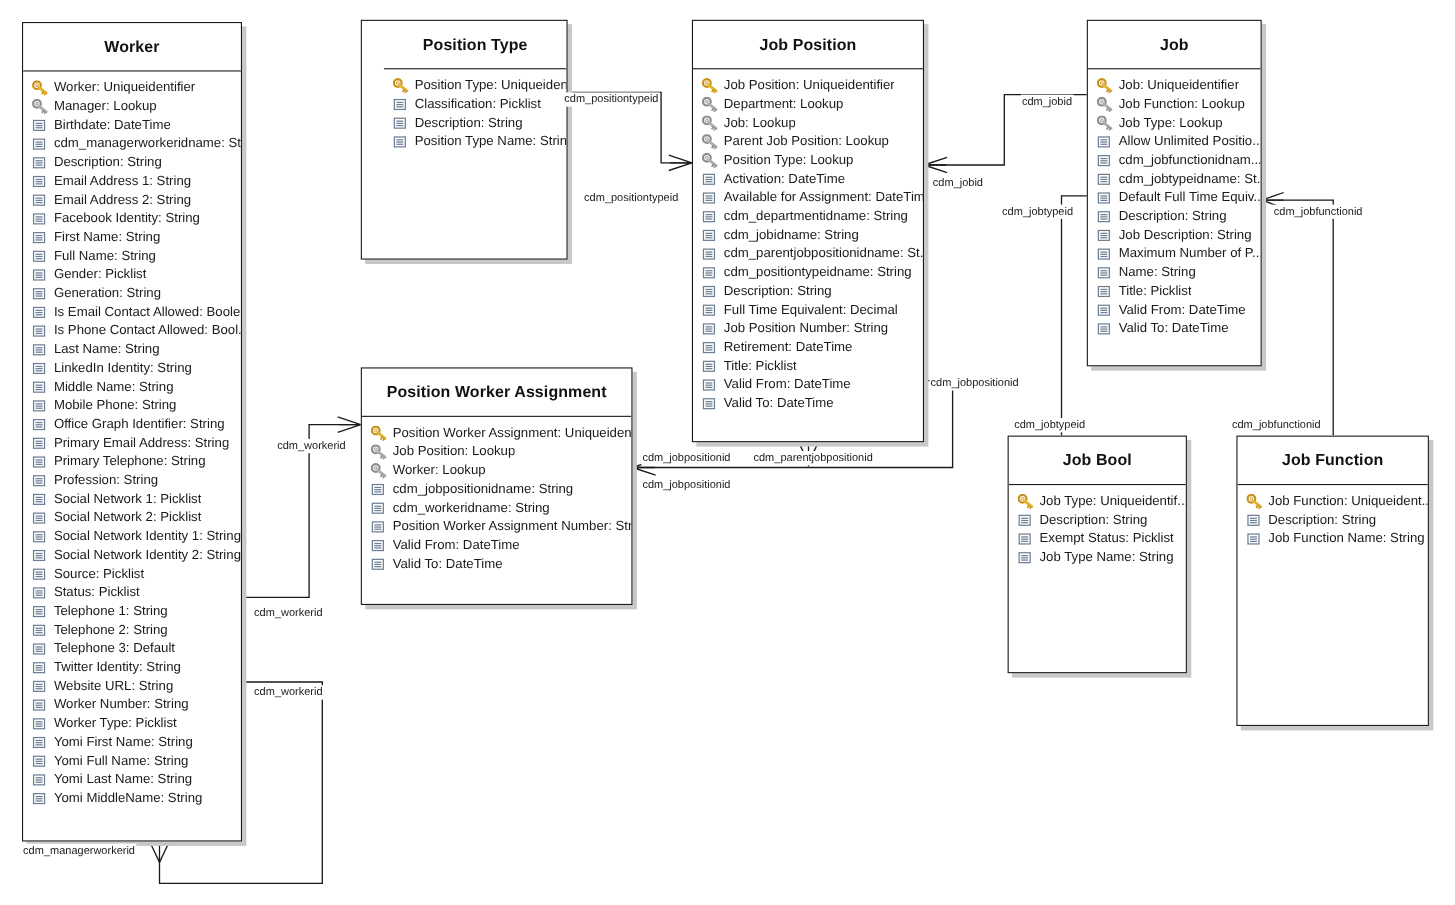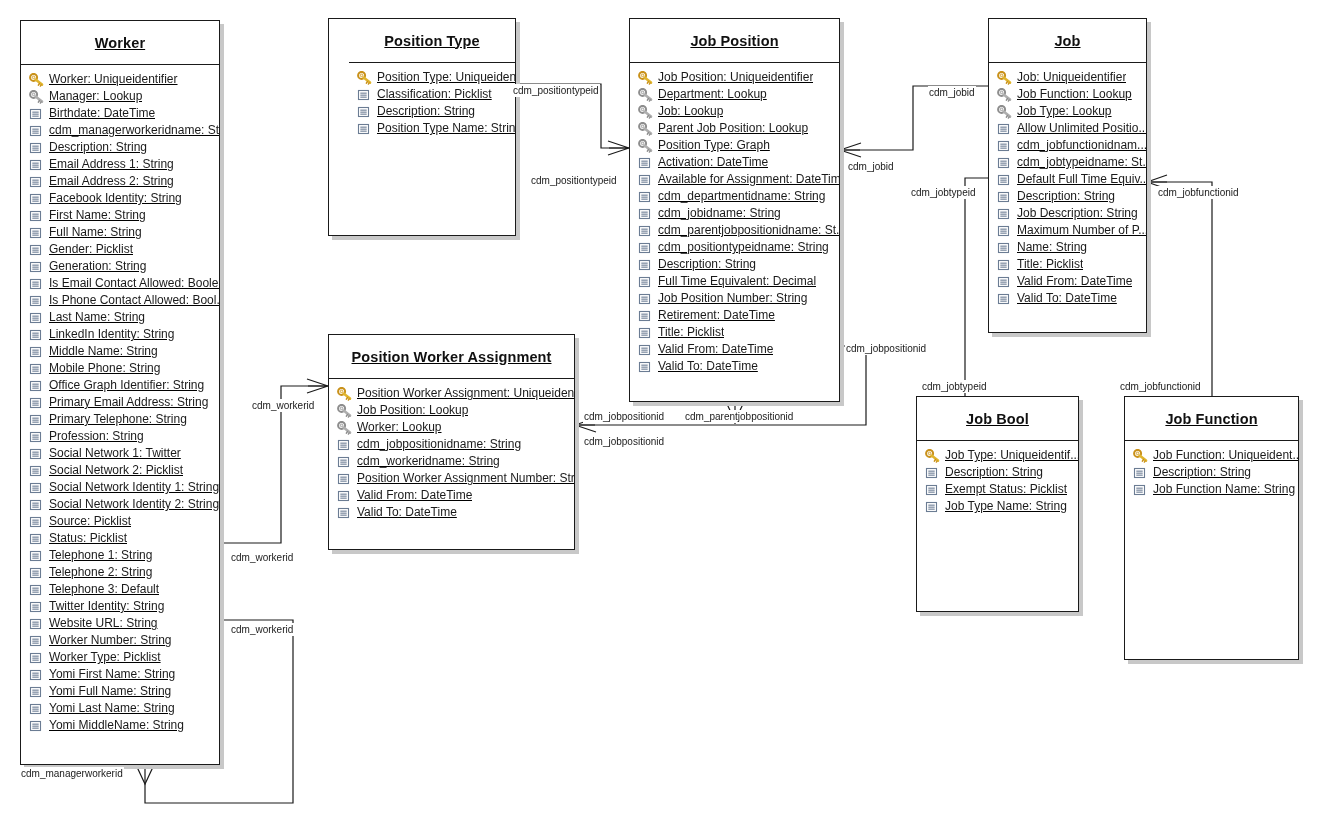--- a/index.html
+++ b/index.html
@@ -27,21 +27,20 @@
     height: 823px;
     pointer-events: none;
   }
   .entity {
     position: absolute;
     background: #ffffff;
     border: 1px solid #1a1a1a;
     box-shadow: 4px 4px 0 0 #c8c8c8;
     box-sizing: border-box;
     overflow: hidden;
-    text-decoration: underline;
   }
   .entity-header {
     height: 44px;
     border-bottom: 1px solid #1a1a1a;
     display: flex;
     align-items: center;
     justify-content: center;
     box-sizing: border-box;
   }
   .entity-title {
@@ -376,21 +375,21 @@
           </div>
           <div class="attr">
             <span class="icon">
               <svg width="15" height="14" viewBox="0 0 15 14">
                 <rect x="1.5" y="2.5" width="10" height="9" fill="#ffffff" stroke="#6b7c93" stroke-width="1.1"></rect>
                 <rect x="3.3" y="4.6" width="6.4" height="1.1" fill="#6b7c93"></rect>
                 <rect x="3.3" y="6.6" width="6.4" height="1.1" fill="#6b7c93"></rect>
                 <rect x="3.3" y="8.6" width="6.4" height="1.1" fill="#6b7c93"></rect>
               </svg>
             </span>
-            <span class="attr-label">Social Network 1: Twitter</span>
+            <span class="attr-label">Social Network 1: Picklist</span>
           </div>
           <div class="attr">
             <span class="icon">
               <svg width="15" height="14" viewBox="0 0 15 14">
                 <rect x="1.5" y="2.5" width="10" height="9" fill="#ffffff" stroke="#6b7c93" stroke-width="1.1"></rect>
                 <rect x="3.3" y="4.6" width="6.4" height="1.1" fill="#6b7c93"></rect>
                 <rect x="3.3" y="6.6" width="6.4" height="1.1" fill="#6b7c93"></rect>
                 <rect x="3.3" y="8.6" width="6.4" height="1.1" fill="#6b7c93"></rect>
               </svg>
             </span>
@@ -671,21 +670,21 @@
           <div class="attr">
             <span class="icon">
               <svg width="15" height="14" viewBox="0 0 15 14">
                 <circle cx="4.6" cy="4.4" r="3.5" fill="none" stroke="#8d8d8d" stroke-width="2"></circle>
                 <circle cx="4.6" cy="4.4" r="1.3" fill="#f2f2f2" stroke="#8d8d8d" stroke-width="0.8"></circle>
                 <path d="M6.6 6.6 L13 11.6" stroke="#aeaeae" stroke-width="2.6" stroke-linecap="round"></path>
                 <path d="M10.4 10.6 L9.4 12.1" stroke="#8d8d8d" stroke-width="1.6" stroke-linecap="round"></path>
                 <path d="M12.2 11.9 L11.4 13.1" stroke="#8d8d8d" stroke-width="1.4" stroke-linecap="round"></path>
               </svg>
             </span>
-            <span class="attr-label">Position Type: Graph</span>
+            <span class="attr-label">Position Type: Lookup</span>
           </div>
           <div class="attr">
             <span class="icon">
               <svg width="15" height="14" viewBox="0 0 15 14">
                 <rect x="1.5" y="2.5" width="10" height="9" fill="#ffffff" stroke="#6b7c93" stroke-width="1.1"></rect>
                 <rect x="3.3" y="4.6" width="6.4" height="1.1" fill="#6b7c93"></rect>
                 <rect x="3.3" y="6.6" width="6.4" height="1.1" fill="#6b7c93"></rect>
                 <rect x="3.3" y="8.6" width="6.4" height="1.1" fill="#6b7c93"></rect>
               </svg>
             </span>

